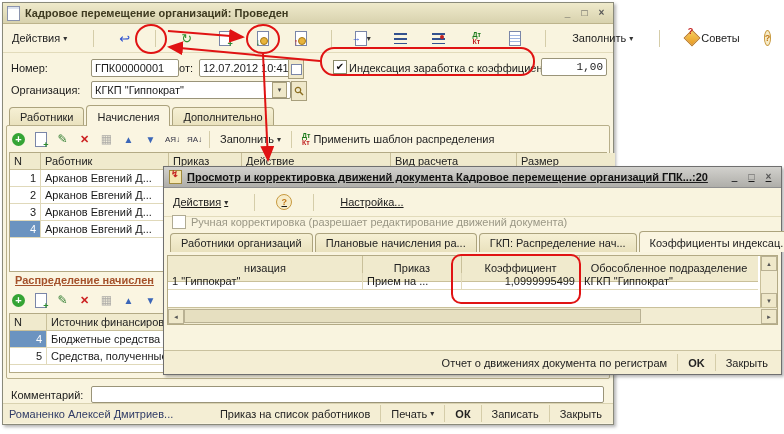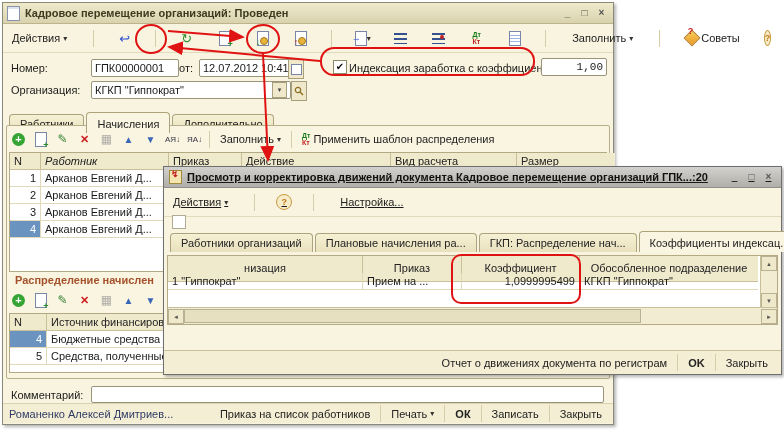--- a/index.html
+++ b/index.html
@@ -203,21 +203,21 @@
     <span>КГКП "Гиппократ"</span>
     <span class="combo-dd">▾</span>
   </span>
   <span class="abs sq-btn" style="left:288px;top:78px;">
     <svg width="10" height="10" viewBox="0 0 10 10">
         <circle cx="4" cy="4" r="2.7" fill="none" stroke="#8a6d1f" stroke-width="1.2"></circle>
         <line x1="6" y1="6" x2="9" y2="9" stroke="#8a6d1f" stroke-width="1.4"></line>
       </svg>
   </span>
 
-  <div class="tabs" style="left:6px;top:102px;margin-top:7px;">
+  <div class="tabs" style="left:6px;top:102px;">
     <span class="tab">Работники</span>
     <span class="tab active">Начисления</span>
     <span class="tab">Дополнительно</span>
   </div>
 
   <div class="pane">
     <div class="itb" style="top:2px;">
       <span class="ib">
           <span class="add-ic">+</span>
         </span>
@@ -244,21 +244,21 @@
             <span class="d">Дт</span>
             <span class="k">Кт</span>
           </span>
         <span>Применить шаблон распределения</span>
       </span>
     </div>
 
     <div class="tbl" style="left:2px;right:2px;top:26px;height:118px;">
       <div class="trow thdr">
         <span class="tc" style="width:22px;">N</span>
-        <span class="tc" style="width:119px;font-style:italic;">Работник</span>
+        <span class="tc" style="width:119px;">Работник</span>
         <span class="tc" style="width:64px;">Приказ</span>
         <span class="tc" style="width:140px;">Действие</span>
         <span class="tc" style="width:117px;">Вид расчета</span>
         <span class="tc" style="width:90px;border-right:none;">Размер</span>
       </div>
       <div class="trow">
         <span class="tc ncell" style="width:22px;">1</span>
         <span class="tc" style="width:119px;">Арканов Евгений Д...</span>
       </div>
       <div class="trow">
@@ -268,21 +268,21 @@
       <div class="trow">
         <span class="tc ncell" style="width:22px;">3</span>
         <span class="tc" style="width:119px;">Арканов Евгений Д...</span>
       </div>
       <div class="trow">
         <span class="tc ncell sel" style="width:22px;">4</span>
         <span class="tc" style="width:119px;">Арканов Евгений Д...</span>
       </div>
     </div>
 
-    <div class="sect-hdr" style="left:8px;top:148px;width:152px;">Распределение начислен</div>
+    <div class="sect-hdr" style="left:8px;top:148px;width:152px;text-decoration:underline;">Распределение начислен</div>
 
     <div class="itb" style="top:163px;">
       <span class="ib">
           <span class="add-ic">+</span>
         </span>
       <span class="ib">
           <span class="mini-doc">
             <span class="ov" style="right:-3px;bottom:-3px;color:#2F8F2F;">+</span>
           </span>
         </span>
@@ -346,20 +346,21 @@
       <span>Действия</span>
       <span class="dd">▾</span>
     </span>
     <span class="sep"></span>
     <span class="help-ic">?</span>
     <span class="sep"></span>
     <span class="tbtn">Настройка...</span>
   </div>
   <div class="chk-row">
     <span class="cb dis"></span>
+    <span>Ручная корректировка (разрешает редактирование движений документа)</span>
   </div>
   <div class="tabs dtabs">
     <span class="tab">Работники организаций</span>
     <span class="tab">Плановые начисления ра...</span>
     <span class="tab">ГКП: Распределение нач...</span>
     <span class="tab active">Коэффициенты индексац...</span>
   </div>
 
   <div class="dtblbox">
     <div class="trow thdr dhdr">

